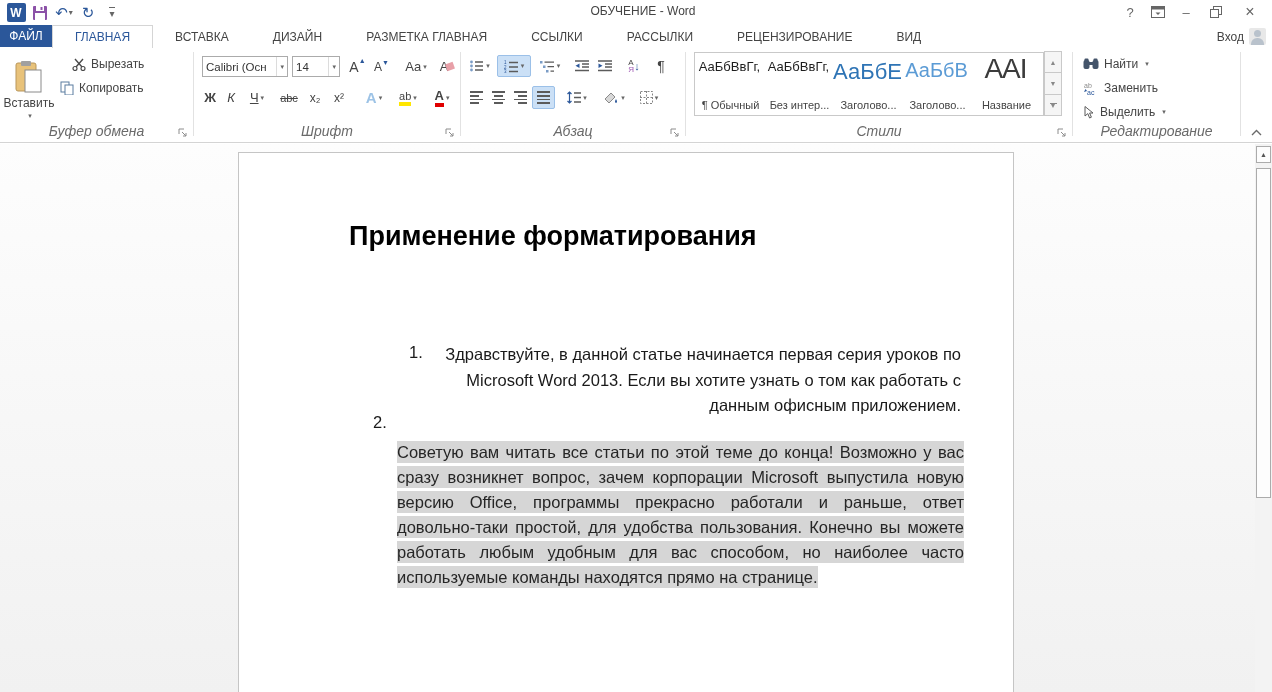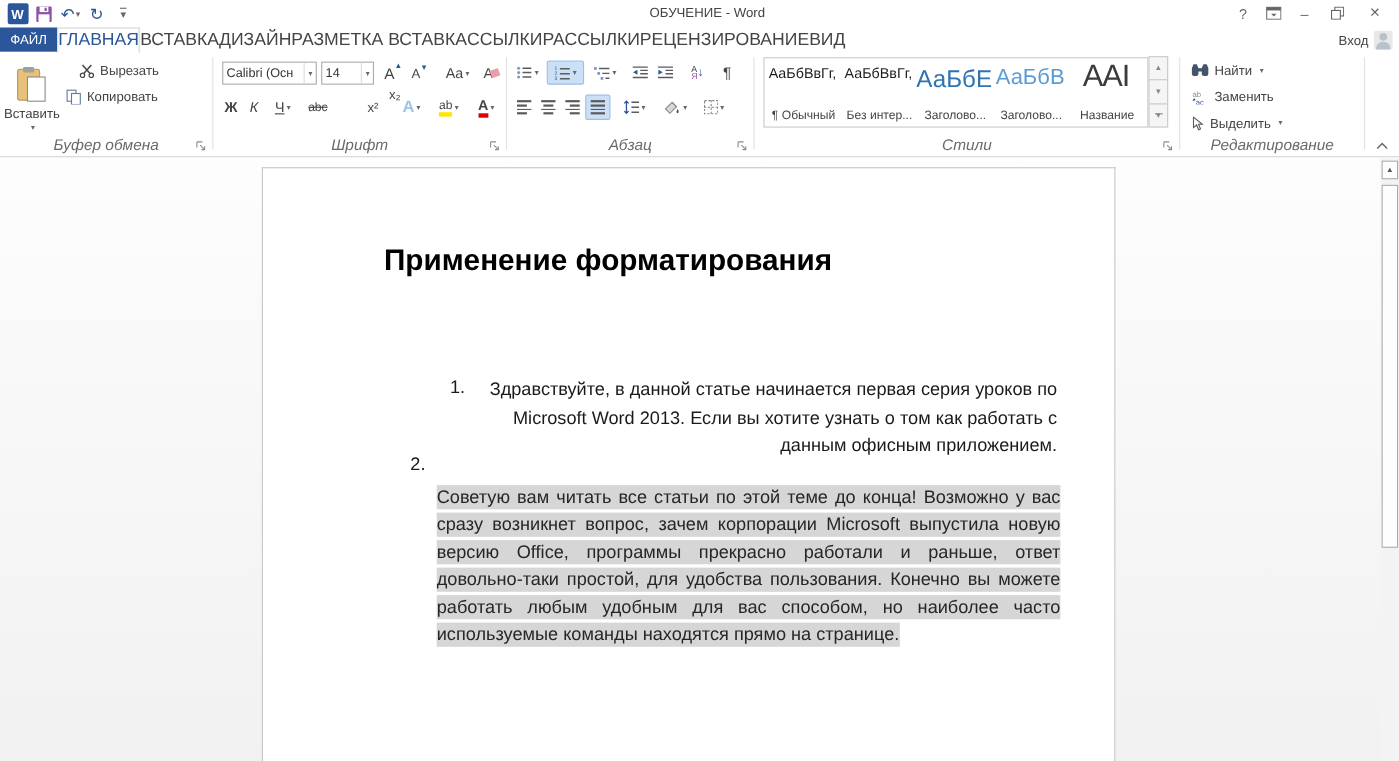--- a/index.html
+++ b/index.html
@@ -17,21 +17,21 @@
     font-size:12px; color:#444;padding-left:14px; }
   .winctl { position:absolute; top:0; height:24px; width:28px; display:flex;
     align-items:center; justify-content:center; color:#666; font-size:13px; }
   .tinydrop { font-size:8px; color:#666; margin-left:1px; }
 
   
   #tabrow { position:absolute; left:0; top:25px; width:1272px; height:23px; background:#fff; }
   .filetab { position:absolute; left:0; top:0; width:52px; height:22px; background:#2b579a;
     color:#fff; font-size:12px; display:flex; align-items:center; justify-content:center; }
   .tabs { position:absolute; left:52px; top:0; display:flex; height:23px; }
-  .tab { padding:0 0; display:flex; align-items:center; font-size:16px; color:#444;
+  .tab { padding:0 22px; display:flex; align-items:center; font-size:12px; color:#444;
     height:23px; }
   .tab.active { color:#2b579a; background:#fff; border:1px solid #d5d5d5; border-bottom:none; }
   .signin { position:absolute; right:6px; top:0; height:23px; display:flex; align-items:center;
     font-size:12px; color:#444; gap:5px; }
   .avatar { width:17px; height:17px; border-radius:2px; background:#e8e8e8; position:relative; overflow:hidden; }
   .avatar::before { content:""; position:absolute; left:5px; top:2px; width:7px; height:7px;
     border-radius:50%; background:#b9c2cc; }
   .avatar::after { content:""; position:absolute; left:2px; top:10px; width:13px; height:8px;
     border-radius:6px 6px 0 0; background:#b9c2cc; }
 
@@ -151,21 +151,21 @@
     <span>×</span>
   </div>
 </div>
 
 <div id="tabrow">
   <div class="filetab">ФАЙЛ</div>
   <div class="tabs">
     <div class="tab active">ГЛАВНАЯ</div>
     <div class="tab">ВСТАВКА</div>
     <div class="tab">ДИЗАЙН</div>
-    <div class="tab">РАЗМЕТКА ВСТАВКА</div>
+    <div class="tab">РАЗМЕТКА ГЛАВНАЯ</div>
     <div class="tab">ССЫЛКИ</div>
     <div class="tab">РАССЫЛКИ</div>
     <div class="tab">РЕЦЕНЗИРОВАНИЕ</div>
     <div class="tab">ВИД</div>
   </div>
   <div class="signin">
     <span>Вход</span>
     <span class="avatar"></span>
   </div>
 </div>
@@ -244,21 +244,21 @@
     <div class="rbtn" style="left:27px;top:38px;width:20px;height:23px;font-style:italic;font-size:13px;">
       <span>К</span>
     </div>
     <div class="rbtn" style="left:48px;top:38px;width:30px;height:23px;font-size:13px;">
       <span style="text-decoration:underline;">Ч</span>
       <span class="ddw">▾</span>
     </div>
     <div class="rbtn" style="left:82px;top:38px;width:26px;height:23px;font-size:11px;">
       <span style="text-decoration:line-through;">abc</span>
     </div>
-    <div class="rbtn" style="left:110px;top:26px;width:22px;height:23px;margin-left:44px;">
+    <div class="rbtn" style="left:110px;top:38px;width:22px;height:23px;">
       <span>x₂</span>
     </div>
     <div class="rbtn" style="left:134px;top:38px;width:22px;height:23px;">
       <span>x²</span>
     </div>
     <div class="rbtn" style="left:164px;top:38px;width:32px;height:23px;">
       <span style="font-size:15px;font-weight:bold;color:#9dc3e6;">А</span>
       <span class="ddw">▾</span>
     </div>
     <div class="rbtn" style="left:198px;top:38px;width:32px;height:23px;">

